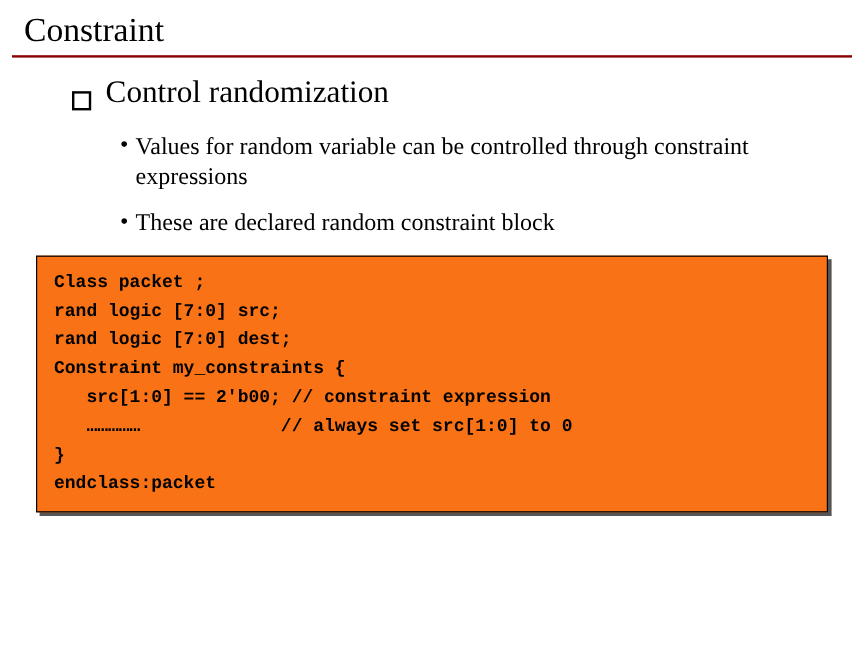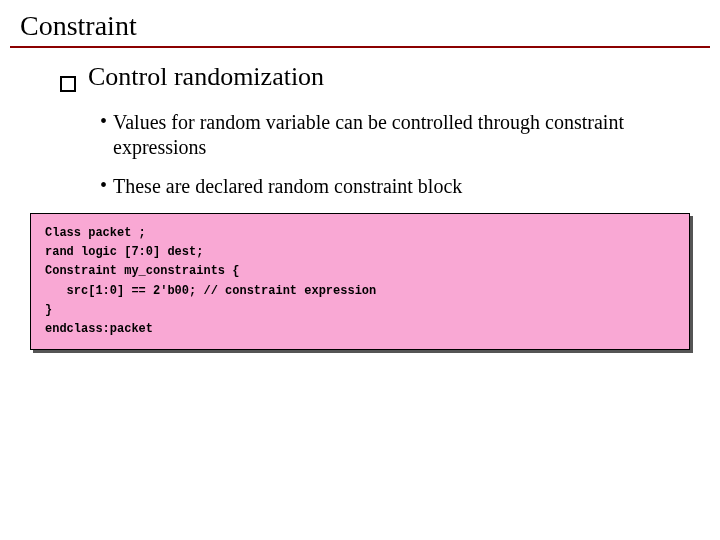--- a/index.html
+++ b/index.html
@@ -47,26 +47,26 @@
   }
   .bullet {
     margin-right: 6px;
     flex-shrink: 0;
   }
   .level2-text {
     line-height: 1.25;
   }
   .code-block {
     margin: 8px 30px 0 30px;
-    background: #f9a8d4;
+    background: #f97316;
     border: 1.5px solid #000;
     box-shadow: 3px 3px 0 #555;
     padding: 10px 14px;
     font-family: "Courier New", Courier, monospace;
-    font-size: 12px;
+    font-size: 15px;
     font-weight: bold;
     line-height: 1.6;
   }
   .code-line {
     white-space: pre;
   }
 </style>
 </head>
 <body>
 
@@ -86,18 +86,20 @@
 
   <div class="level2">
     <span class="bullet">•</span>
     <span class="level2-text">These are declared random constraint block</span>
   </div>
 
 </div>
 
 <div class="code-block">
   <div class="code-line">Class packet ;</div>
+  <div class="code-line">rand logic [7:0] src;</div>
   <div class="code-line">rand logic [7:0] dest;</div>
   <div class="code-line">Constraint my_constraints {</div>
   <div class="code-line">   src[1:0] == 2'b00; // constraint expression</div>
+  <div class="code-line">   ……………             // always set src[1:0] to 0</div>
   <div class="code-line">}</div>
   <div class="code-line">endclass:packet</div>
 </div>
 
 </body></html>

